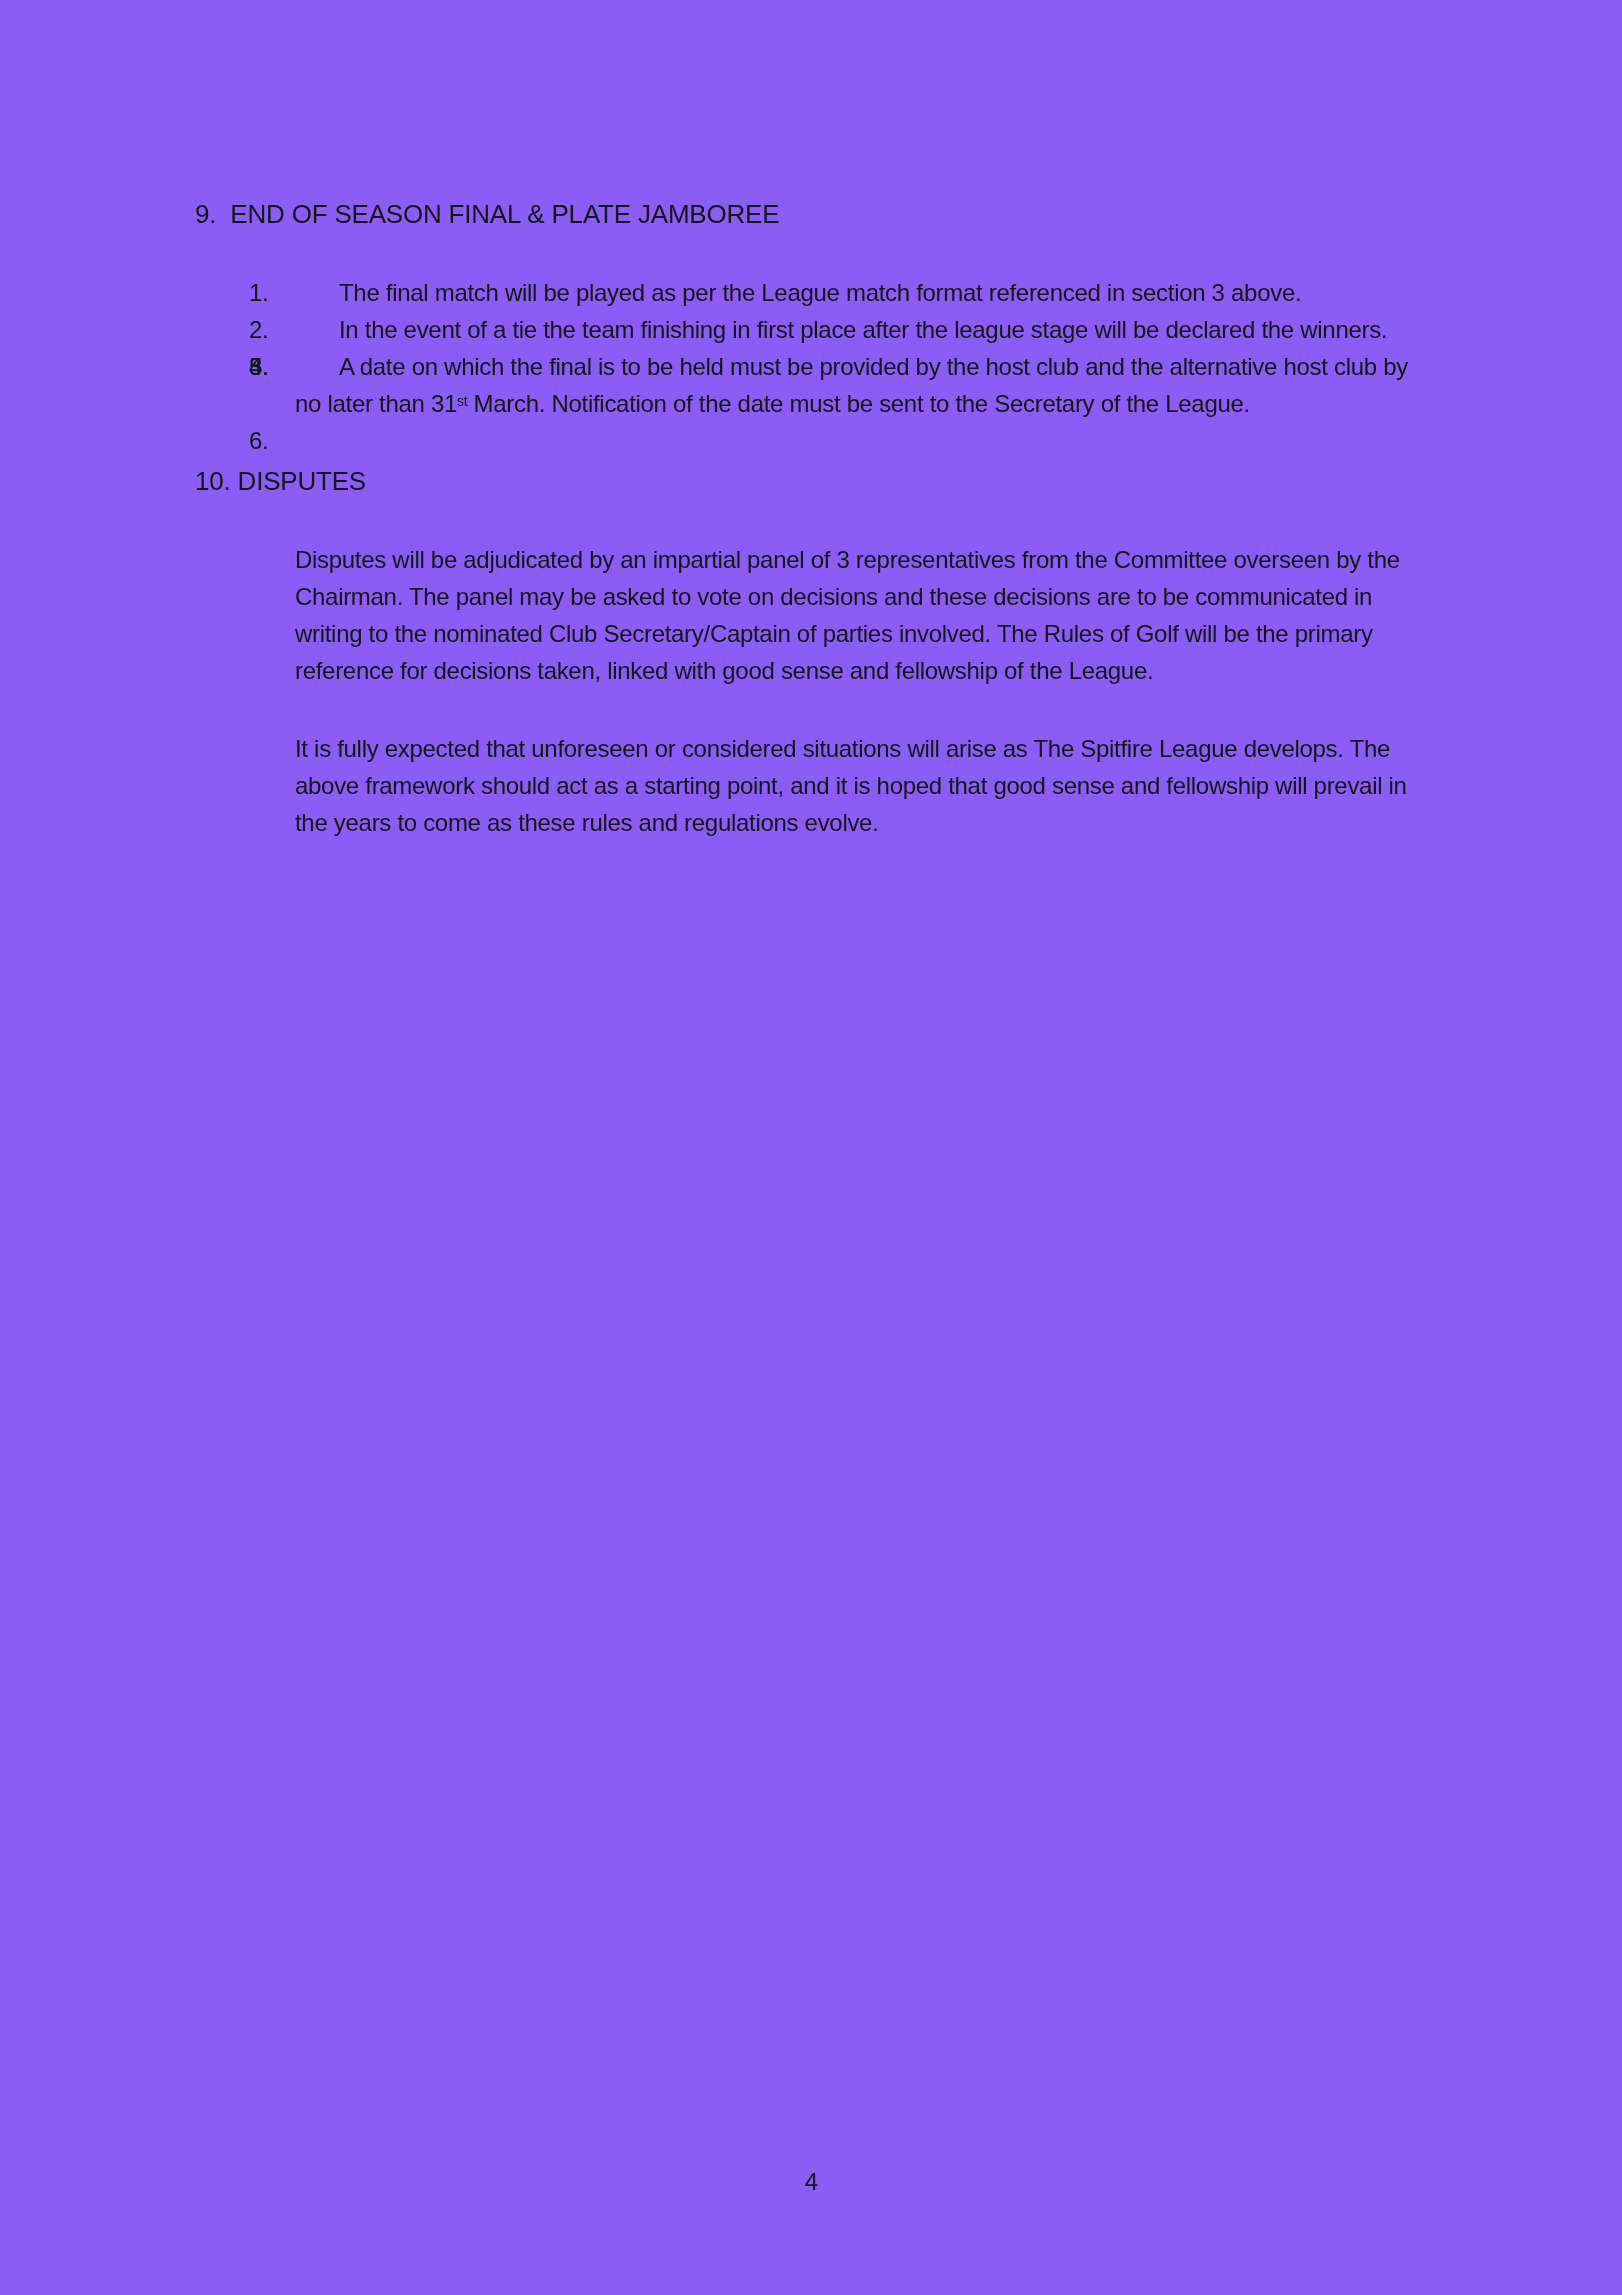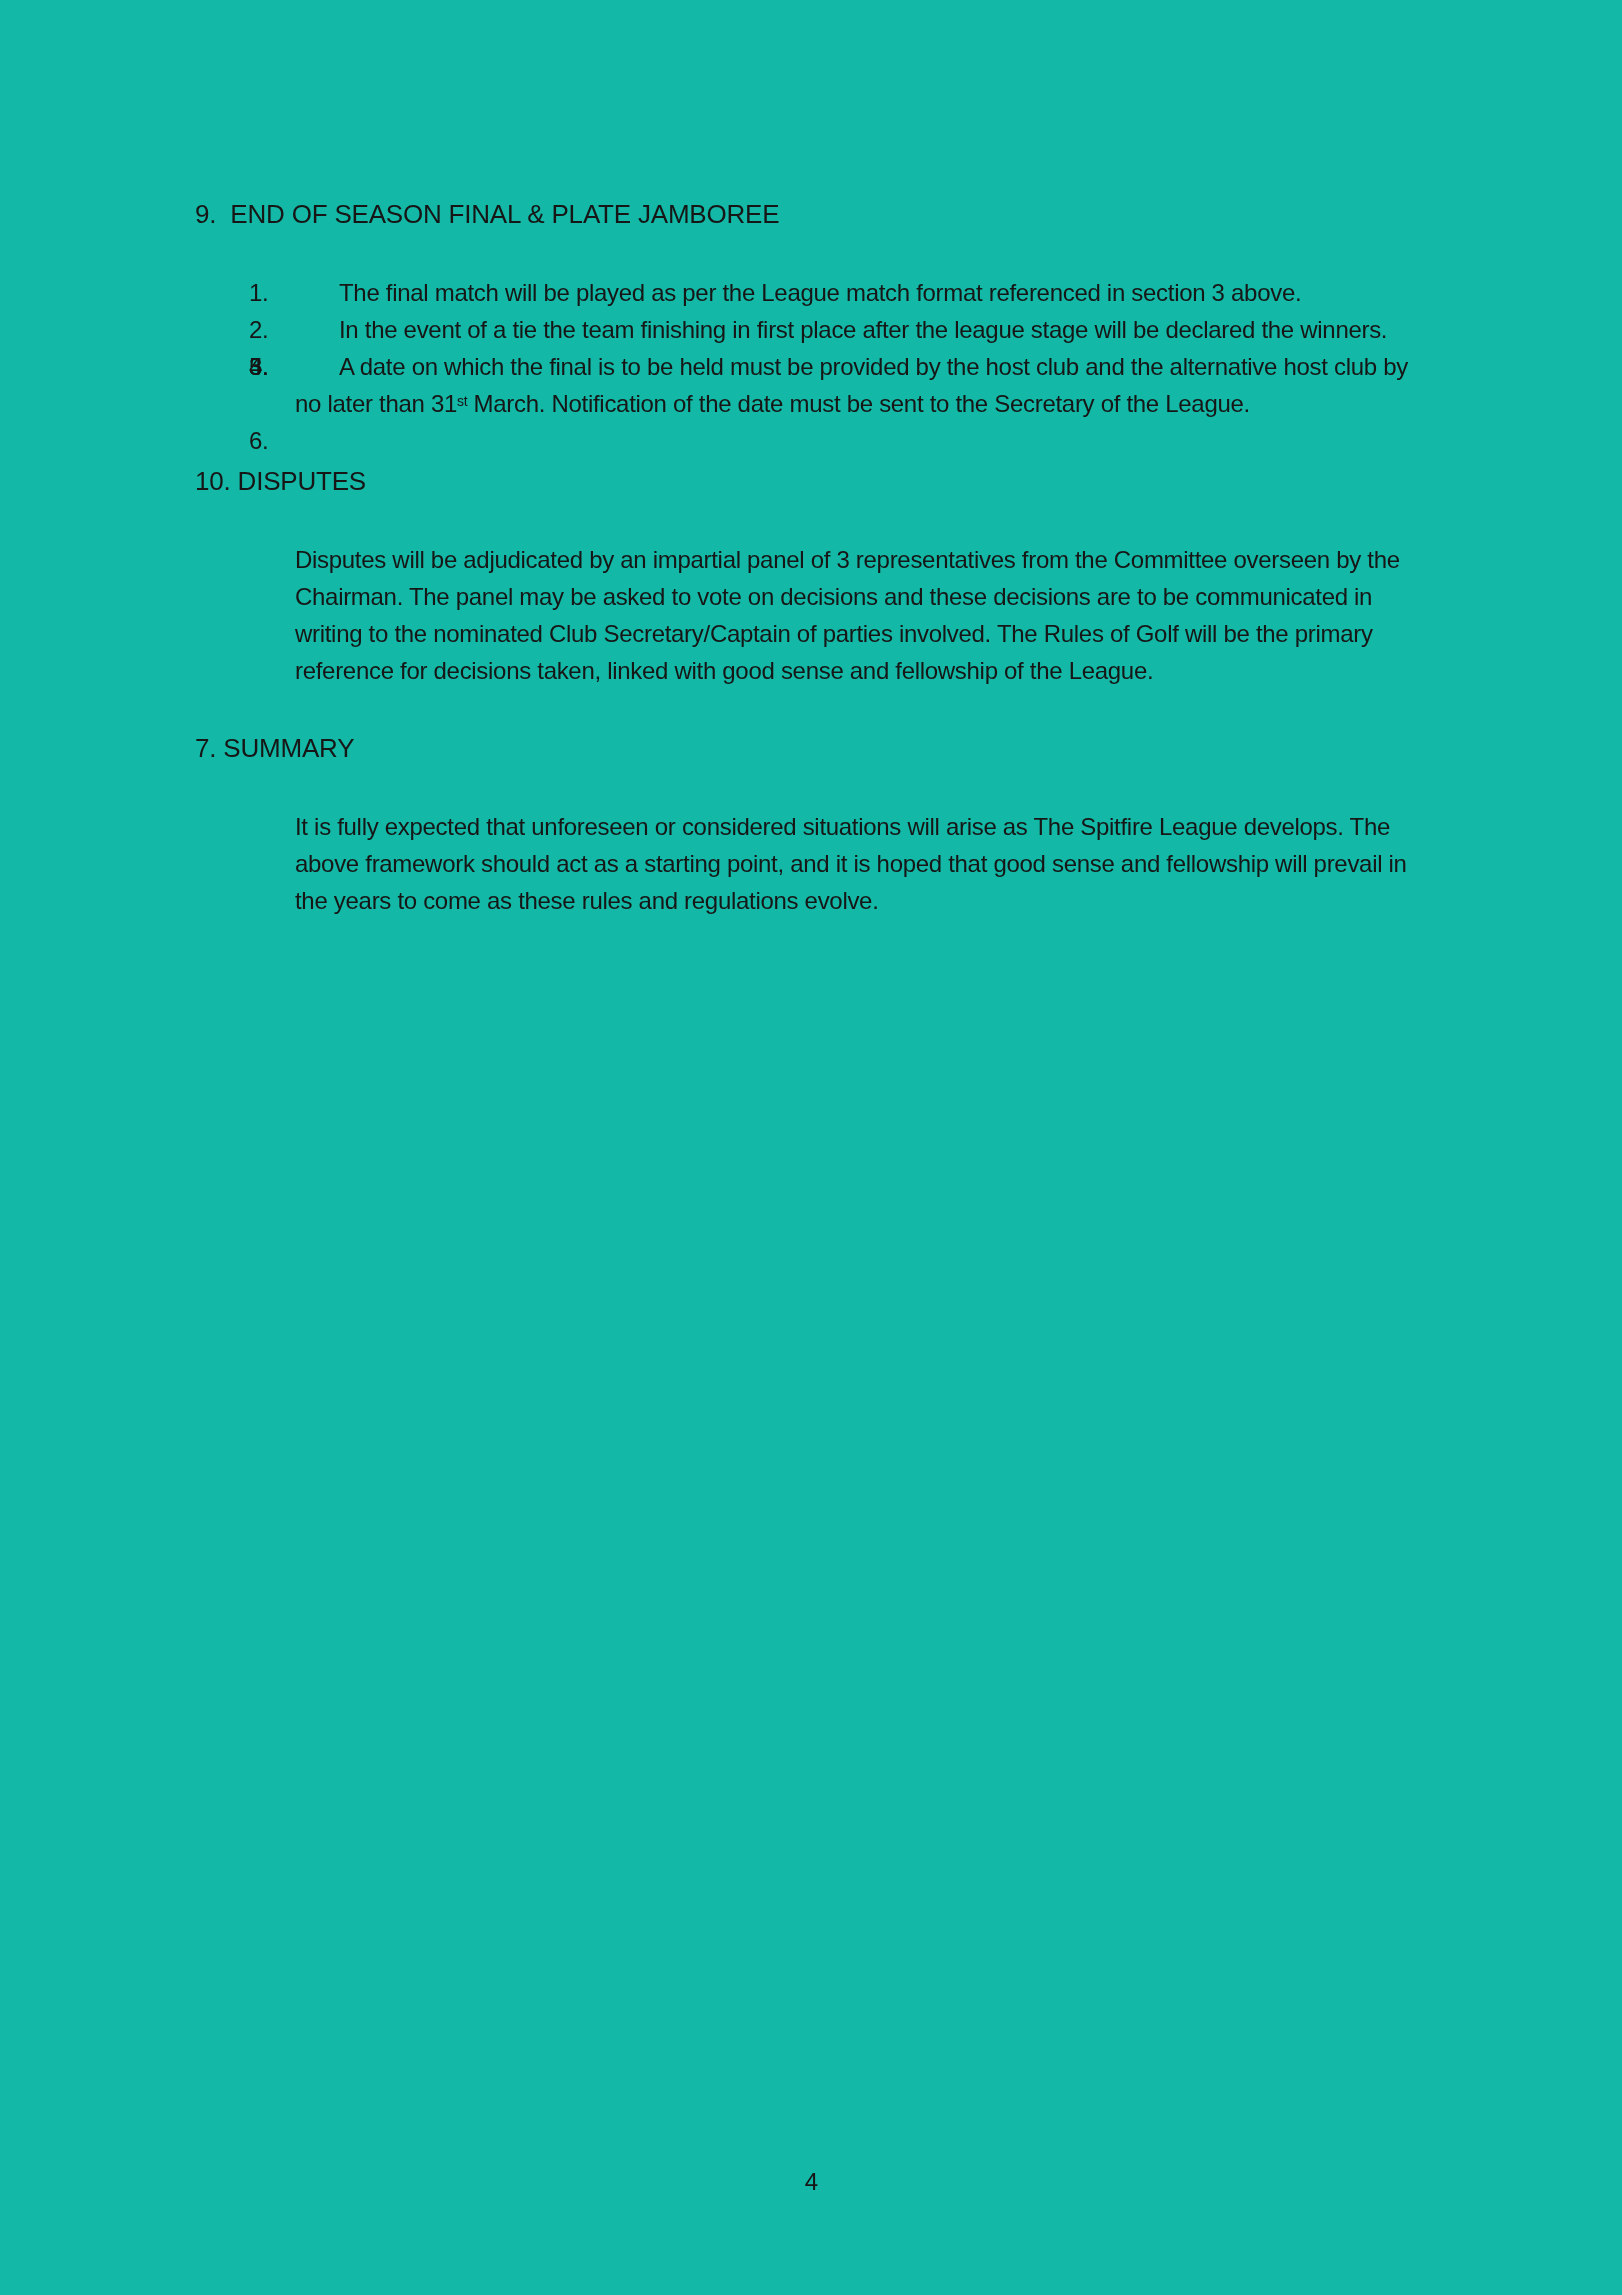--- a/index.html
+++ b/index.html
@@ -4,21 +4,21 @@
 <style>
   html, body {
     margin: 0;
     padding: 0;
     background: #ffffff;
   }
   .page {
     position: relative;
     width: 1623px;
     height: 2295px;
-    background: #14b8a6;
+    background: #8b5cf6;
     font-family: "Liberation Sans", sans-serif;
     color: #161616;
     overflow: hidden;
   }
   .content {
     position: absolute;
     top: 196px;
     left: 195px;
     width: 1233px;
     font-size: 24px;
@@ -103,21 +103,20 @@
       </li>
       <li>
         <span class="marker">6.</span>
       </li>
     </ol>
 
     <h2 class="section-heading">10. DISPUTES</h2>
 
     <p class="body-paragraph">Disputes will be adjudicated by an impartial panel of 3 representatives from the Committee overseen by the Chairman. The panel may be asked to vote on decisions and these decisions are to be communicated in writing to the nominated Club Secretary/Captain of parties involved. The Rules of Golf will be the primary reference for decisions taken, linked with good sense and fellowship of the League.</p>
 
-    <h2 class="section-heading">7. SUMMARY</h2>
 
     <p class="body-paragraph">It is fully expected that unforeseen or considered situations will arise as The Spitfire League develops. The above framework should act as a starting point, and it is hoped that good sense and fellowship will prevail in the years to come as these rules and regulations evolve.</p>
 
   </div>
 
   <div class="page-number">4</div>
 </div>
 
 
 </body></html>

